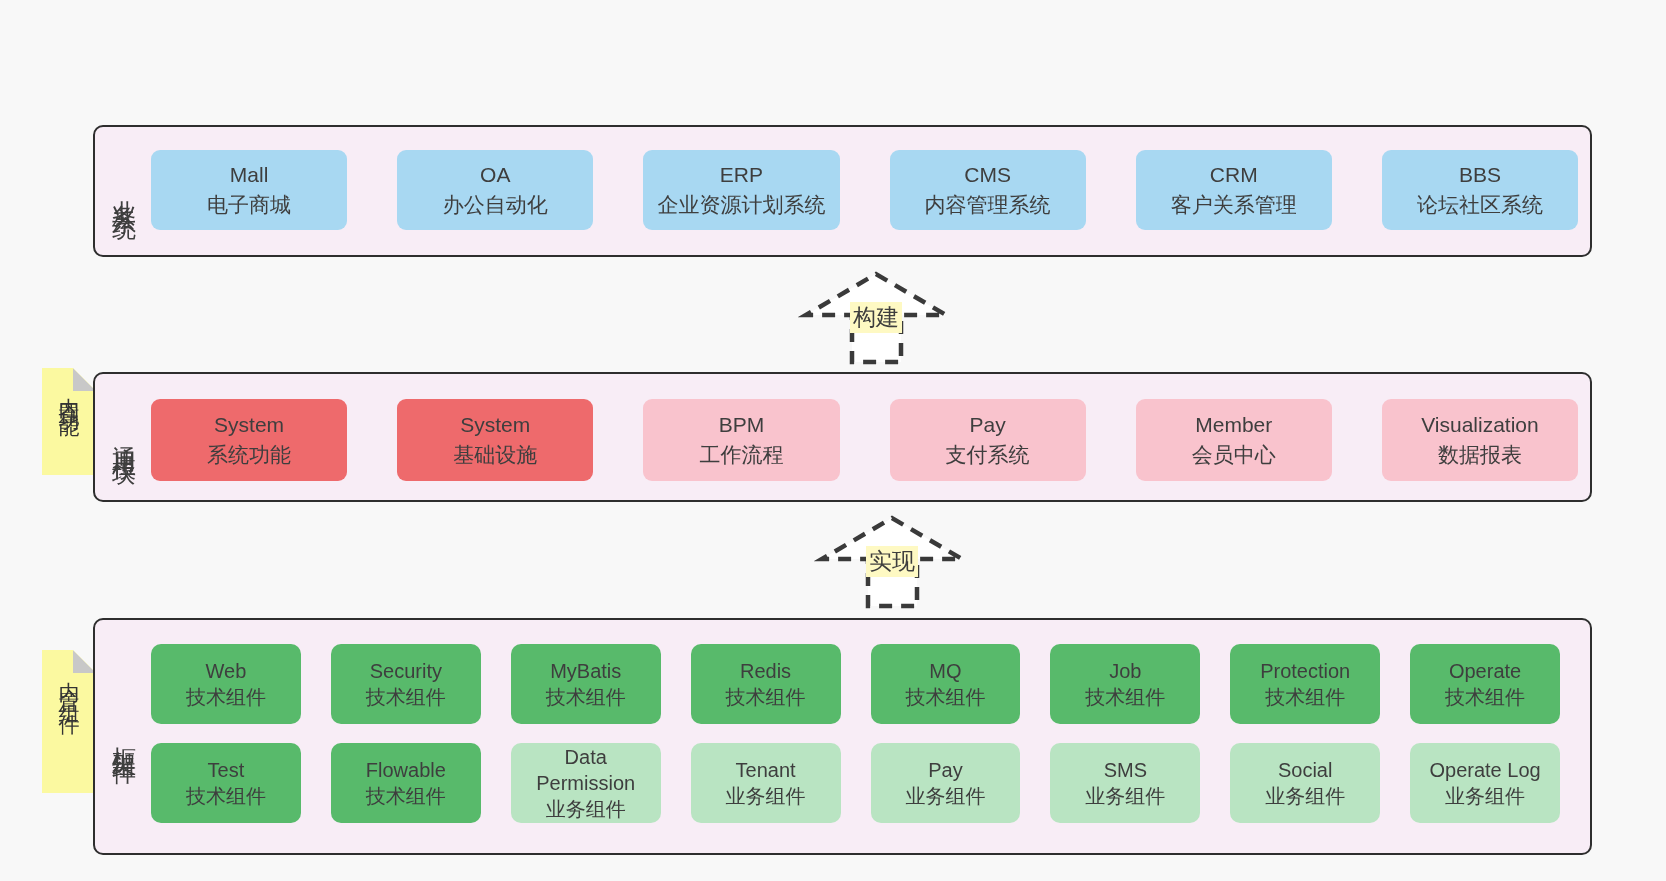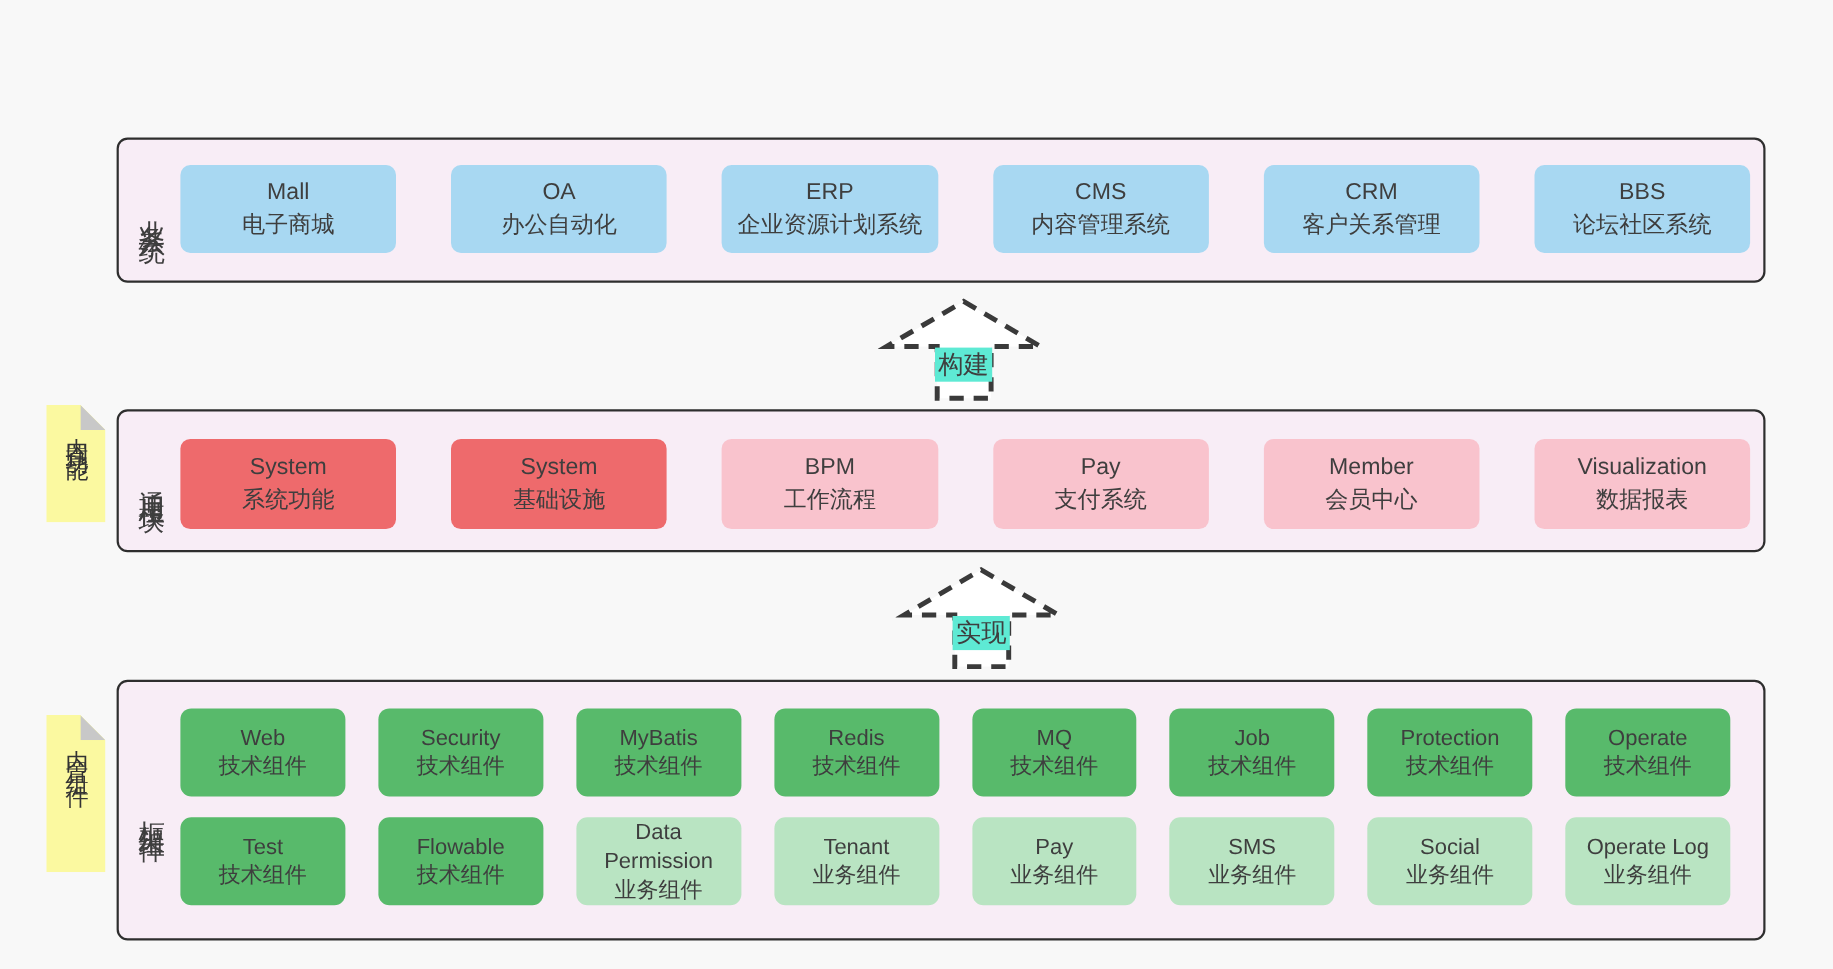--- a/index.html
+++ b/index.html
@@ -10,21 +10,20 @@
   }
   .canvas{position:relative;width:1666px;height:881px;overflow:hidden;}
 
   
   .panel{
     position:absolute;
     box-sizing:border-box;
     background:var(--panel-bg,#f8edf6);
     border:2px solid var(--panel-border,#2e2e2e);
     border-radius:10px;
-    margin-left:13px;
   }
   .layer-label{
     position:absolute;
     left:13px;top:50%;
     transform:translateY(-50%);
     writing-mode:vertical-rl;
     text-orientation:upright;
     font-size:24px;
     letter-spacing:5px;
     color:var(--text,#3e3e3e);
@@ -68,23 +67,23 @@
     text-orientation:upright;
     font-size:21px;letter-spacing:6px;
     color:#333;white-space:nowrap;
   }
   .sticky.tall .sticky-txt{letter-spacing:11px;top:15px;}
 
   
   .arrow{position:absolute;width:156px;height:96px;}
   .arrow svg{position:absolute;left:0;top:0;}
   .arrow-label{
-    position:absolute;left:50%;top:46px;
+    position:absolute;left:50%;top:32px;
     transform:translateX(-50%);
-    background:#5eead4;
+    background:#fef9c3;
     padding:0 3px;
     font-size:23px;
     color:var(--text,#3e3e3e);
     white-space:nowrap;
   }
 </style>
 </head>
 <body>
 
 <div class="canvas">

